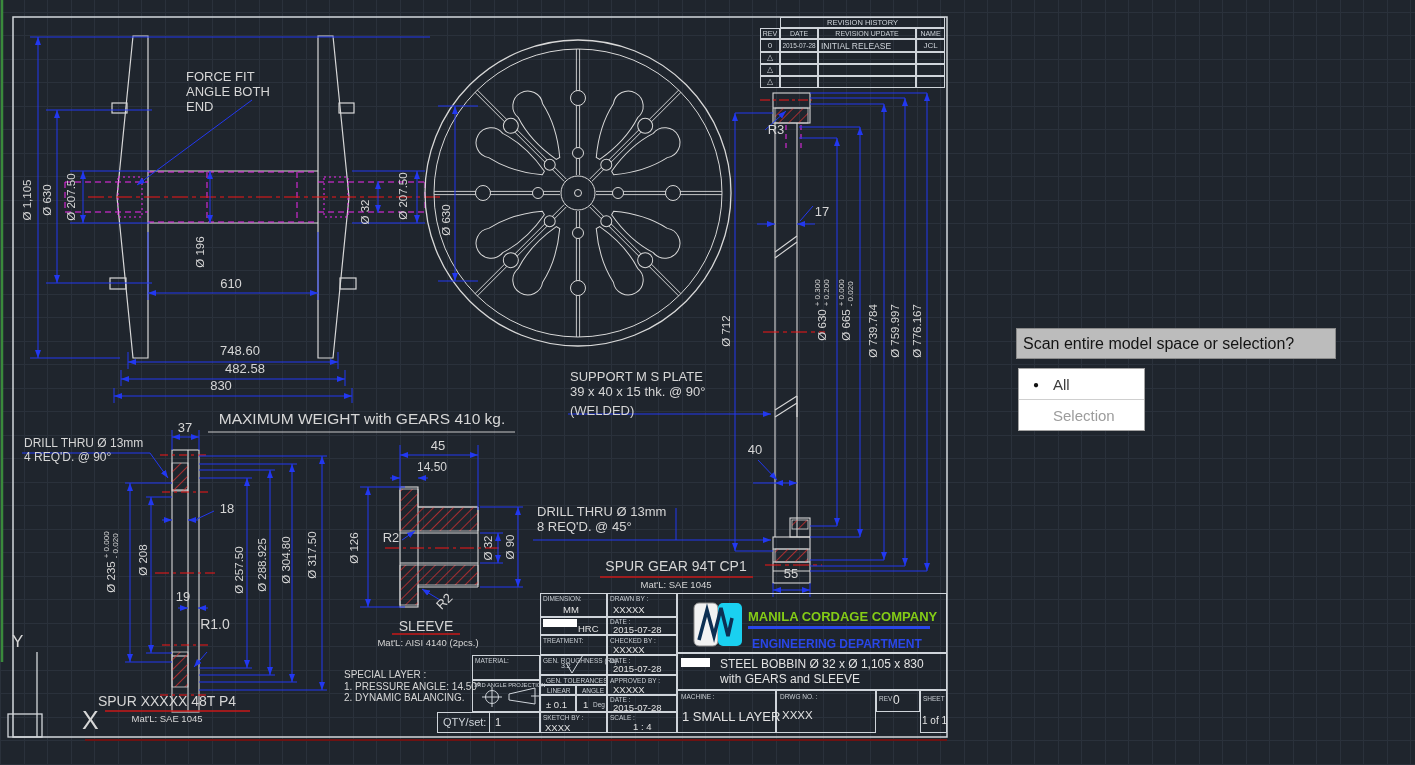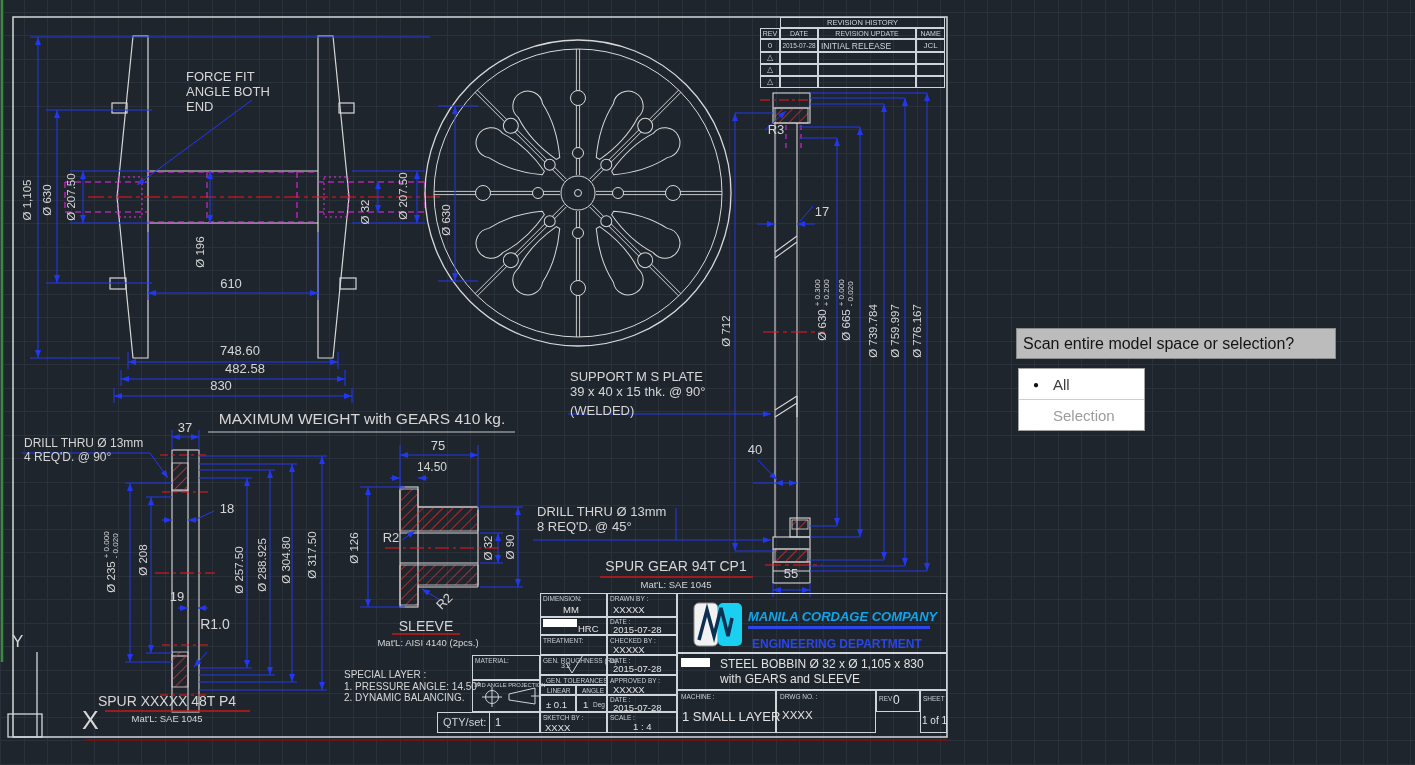--- a/index.html
+++ b/index.html
@@ -32,21 +32,21 @@
   
   #dlg-title{position:absolute;left:1016px;top:328px;width:320px;height:31px;background:#bcbcbc;
     border:1px solid #8a8a8a;box-sizing:border-box;color:#141414;font-size:16px;line-height:29px;
     padding-left:6px;z-index:10;}
   #dlg-menu{position:absolute;left:1018px;top:368px;width:127px;background:#ffffff;
     border:1px solid #a3a3a3;box-sizing:border-box;z-index:10;}
   .dlg-row{height:30px;display:flex;align-items:center;font-size:15px;color:#3c3c3c;position:relative;}
   .dlg-row .bullet{width:34px;text-align:center;font-size:10px;color:#111;}
   .dlg-row.dim-opt{color:#9c9c9c;}
   .dlg-div{border-top:1px solid #cfcfcf;}
-  .cyan{color:#0ea5e9;font-style:italic;}
+  .cyan{color:#84cc16;}
   .blue{color:#2946e8;}
 </style>
 </head>
 <body>
 
 <svg id="vec" width="1415" height="765">
   <defs>
     <marker id="ar" viewBox="0 0 8 8" refX="8" refY="4" markerWidth="8" markerHeight="8" orient="auto-start-reverse">
       <path d="M0,1 L8,4 L0,7 Z" fill="#2238f0"></path>
     </marker>
@@ -408,21 +408,21 @@
   </div>
 <div class="t tv" style="left:896px;top:331px">
     <span>Ø 759.997</span>
   </div>
 <div class="t tv" style="left:918px;top:331px">
     <span>Ø 776.167</span>
   </div>
 
 <div class="t med tc" style="left:185px;top:428px">37</div>
 <div class="t med tc" style="left:227px;top:509px">18</div>
-<div class="t med tc" style="left:177px;top:597px">19</div>
+<div class="t med tc" style="left:183px;top:597px">19</div>
 <div class="t tc" style="left:215px;top:624px;font-size:14px">R1.0</div>
 <div class="t tv" style="left:112px;top:562px">
   <span>Ø 235</span>
   <span class="tol">
       <span>+ 0.000</span>
       <span>- 0.020</span>
     </span>
 </div>
 <div class="t tv" style="left:144px;top:560px">
     <span>Ø 208</span>
@@ -433,21 +433,21 @@
 <div class="t tv" style="left:263px;top:565px">
     <span>Ø 288.925</span>
   </div>
 <div class="t tv" style="left:287px;top:560px">
     <span>Ø 304.80</span>
   </div>
 <div class="t tv" style="left:313px;top:555px">
     <span>Ø 317.50</span>
   </div>
 
-<div class="t med tc" style="left:438px;top:446px">75</div>
+<div class="t med tc" style="left:438px;top:446px">45</div>
 <div class="t tc" style="left:432px;top:468px;font-size:12px">14.50</div>
 <div class="t tv" style="left:355px;top:548px">
     <span>Ø 126</span>
   </div>
 <div class="t med tc" style="left:391px;top:538px">R2</div>
 <div class="t tv" style="left:489px;top:548px">
     <span>Ø 32</span>
   </div>
 <div class="t tv" style="left:511px;top:547px">
     <span>Ø 90</span>

